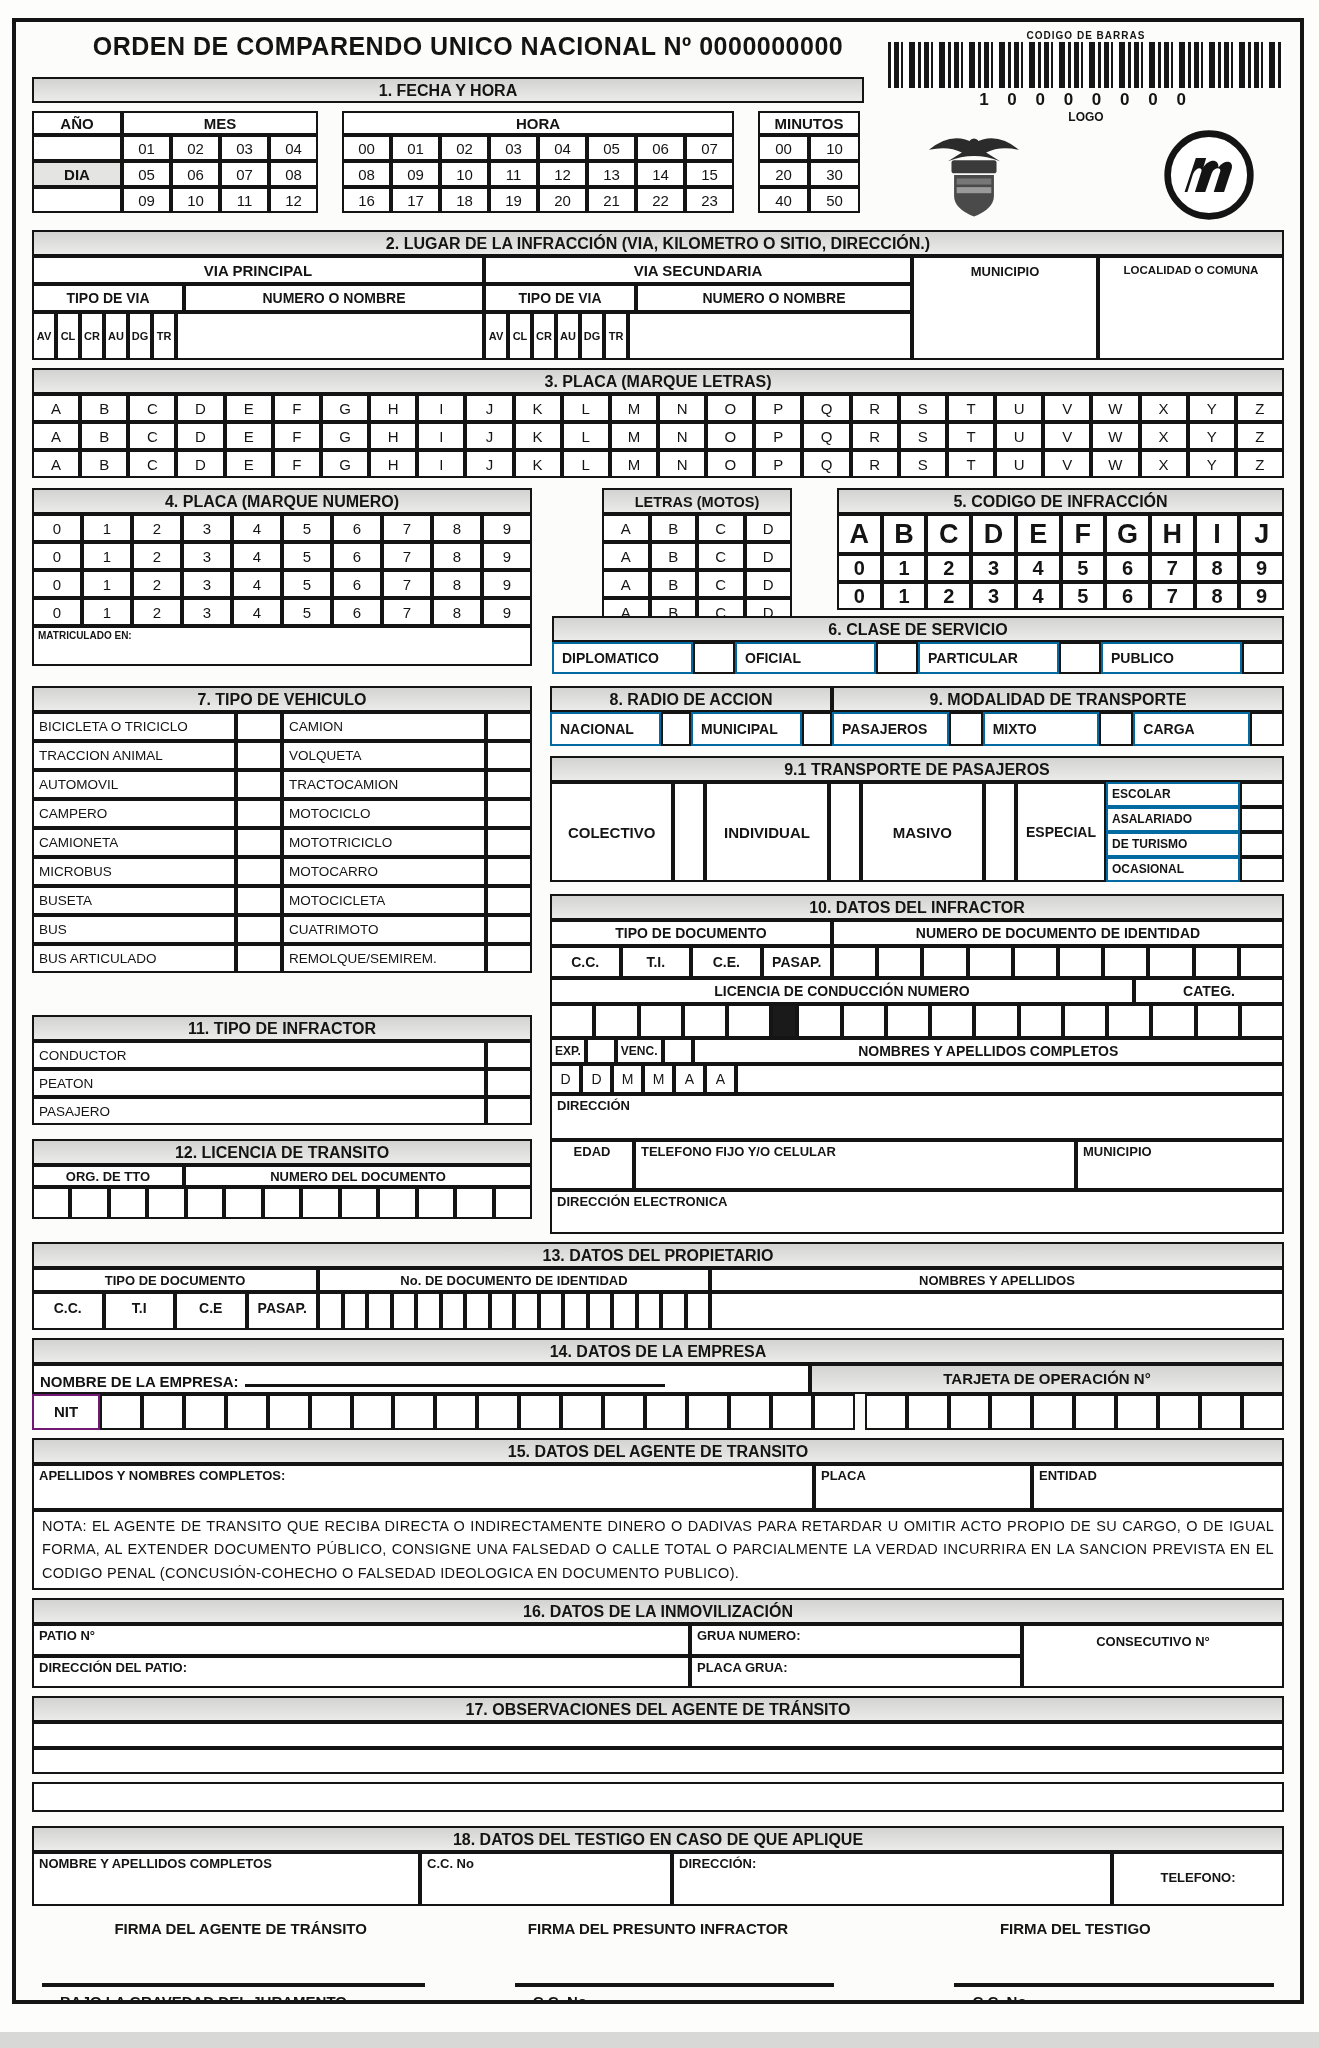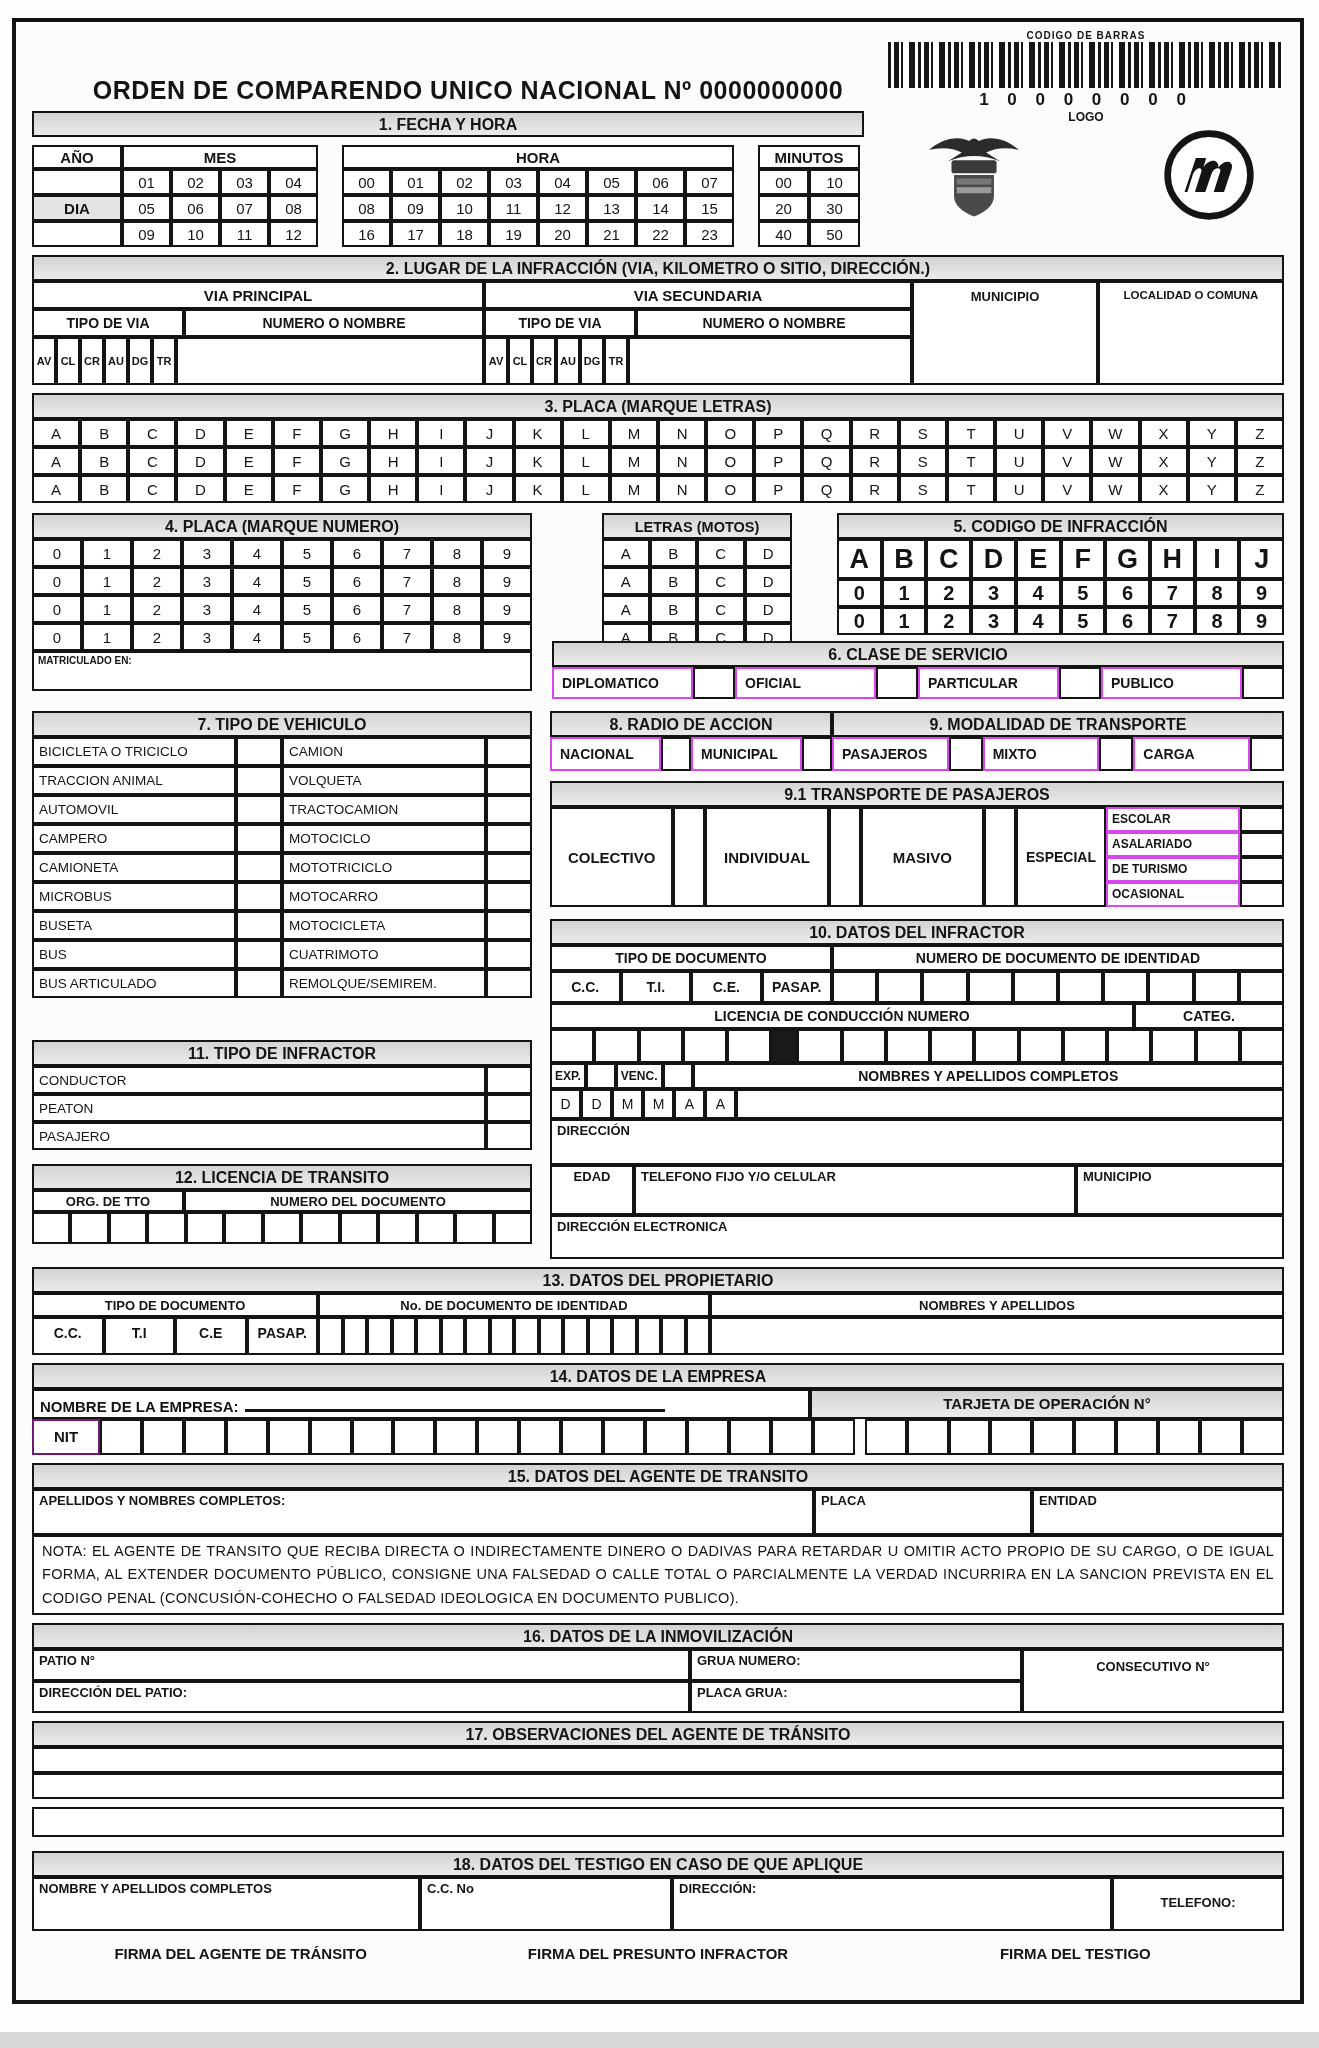--- a/index.html
+++ b/index.html
@@ -9,21 +9,21 @@
   .frame{position:absolute;left:12px;top:18px;width:1292px;height:1986px;
          border:4px solid #141414;background:#fcfcfb;box-sizing:border-box;
          padding:8px 16px 0 16px;overflow:hidden;}
   .bar{background:linear-gradient(#d3d3d1,#ebebe9);border:2px solid #141414;font-weight:bold;
        text-align:center;font-size:16px;line-height:24px;height:26px;box-sizing:border-box;}
   .c{border:2px solid #141414;box-sizing:border-box;background:#fff;}
   .hc{font-weight:bold;text-align:center;}
   
   .top{display:flex;}
   .top-left{width:832px;}
-  .title{font-size:25px;font-weight:bold;letter-spacing:.5px;text-align:center;padding:2px 0 6px 40px;white-space:nowrap;margin-top:44px;}
+  .title{font-size:25px;font-weight:bold;letter-spacing:.5px;text-align:center;padding:2px 0 16px 40px;white-space:nowrap;}
   .dt-row{display:flex;gap:24px;margin-top:8px;}
   .am{width:286px;}
   .am-hdr{display:flex;}
   .am-ano{width:90px;height:24px;font-size:15px;line-height:21px;}
   .am-mes{flex:1;height:24px;font-size:15px;line-height:21px;}
   .am-body{display:flex;}
   .am-side{display:flex;flex-direction:column;width:90px;}
   .side-c{flex:1;height:26px;font-size:15px;line-height:23px;}
   .grid4{display:grid;grid-template-columns:repeat(4,1fr);flex:1;}
   .grid8{display:grid;grid-template-columns:repeat(8,1fr);}
@@ -61,21 +61,21 @@
   .grid10{display:grid;grid-template-columns:repeat(10,1fr);}
   .matric{height:40px;font-size:10px;font-weight:bold;padding:2px 4px;}
   .motos{position:absolute;left:570px;top:0;width:190px;}
   .gridm{display:grid;grid-template-columns:repeat(4,1fr);}
   .sec5{position:absolute;left:805px;top:0;width:447px;}
   .s5l .lc{height:40px;font-size:27px;font-weight:bold;line-height:36px;}
   .s5d .lc{height:28px;font-size:20px;font-weight:bold;line-height:24px;}
   .sec6{position:absolute;left:520px;top:128px;width:732px;}
   .optrow{display:flex;}
   .opt{display:flex;flex:1;}
-  .optlab{flex:1;border:2px solid #d946ef;font-size:14px;font-weight:bold;line-height:28px;padding-left:8px;background:#fff;}
+  .optlab{flex:1;border:2px solid #0369a1;font-size:14px;font-weight:bold;line-height:28px;padding-left:8px;background:#fff;}
   .chkcell{width:38px;border:2px solid #141414;background:#fff;}
   
   .band7{display:flex;margin-top:12px;}
   .colL{width:500px;}
   .colR{flex:1;margin-left:18px;}
   .tvcols{display:flex;}
   .tvcol{flex:1;display:flex;flex-direction:column;}
   .tvrow{display:flex;height:29px;}
   .tvlab{flex:1;border:2px solid #141414;font-size:13.5px;line-height:25px;padding-left:5px;background:#fff;}
   .tvchk{width:42px;border:2px solid #141414;background:#fff;}

